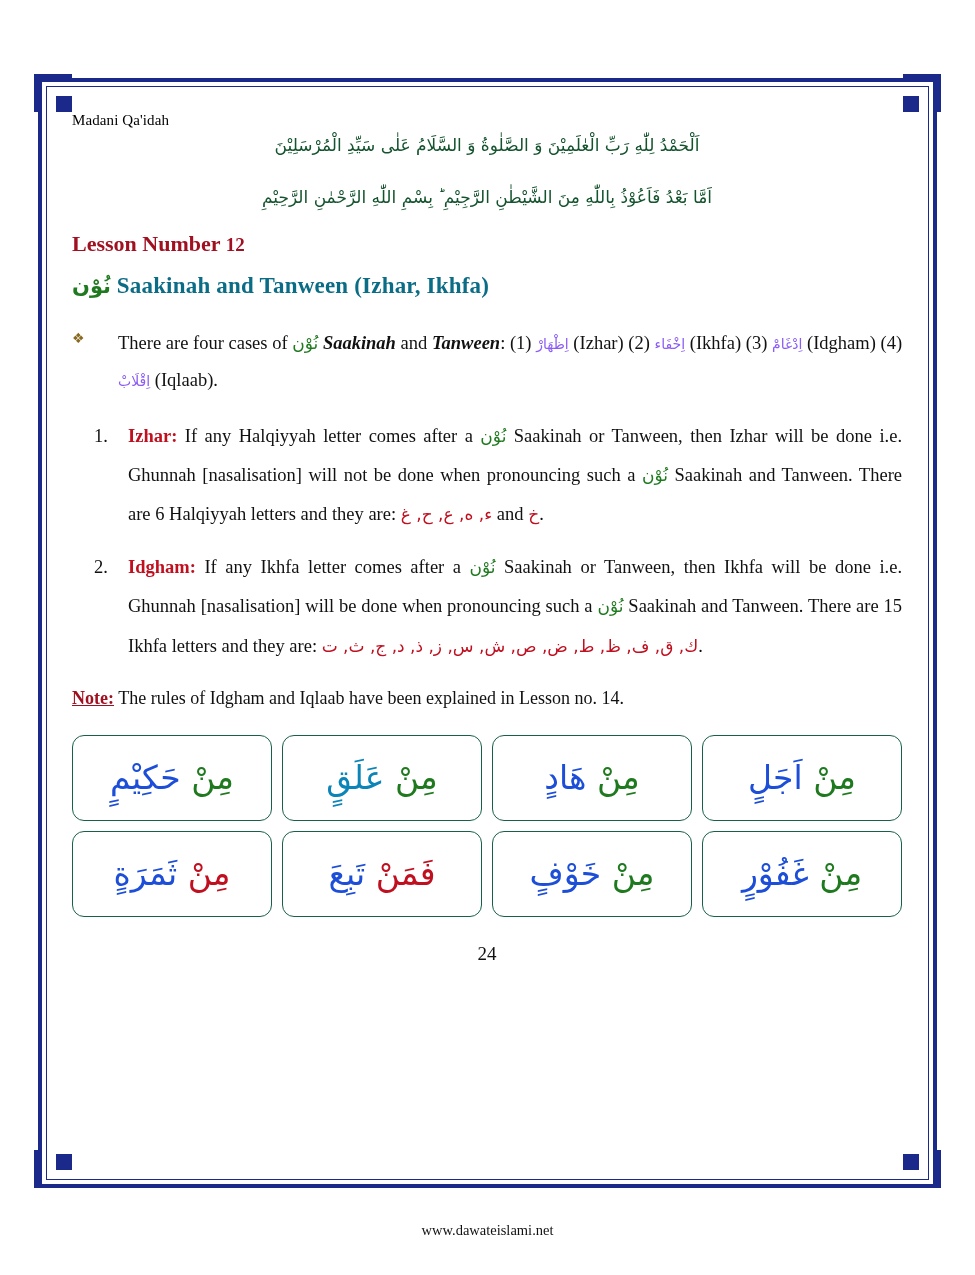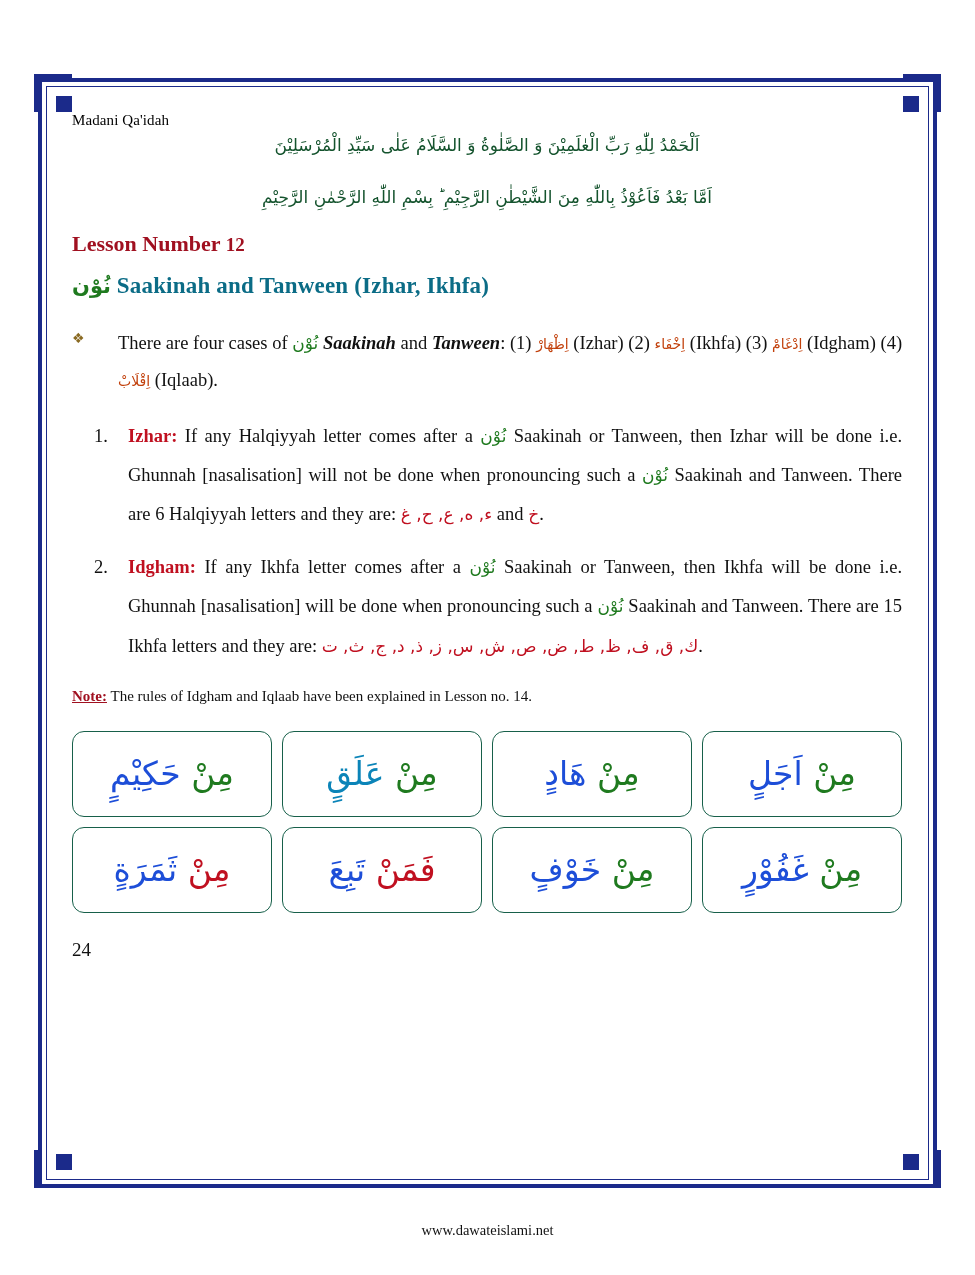--- a/index.html
+++ b/index.html
@@ -131,21 +131,21 @@
   }
   .ar-green {
     font-family: "DejaVu Sans", sans-serif;
     color: #1f7a1f;
     direction: rtl;
     unicode-bidi: isolate;
     font-size: 17px;
   }
   .ar-green-sm {
     font-family: "DejaVu Sans", sans-serif;
-    color: #c2410c;
+    color: #8b5cf6;
     direction: rtl;
     unicode-bidi: isolate;
     font-size: 14px;
   }
   .ar-red {
     font-family: "DejaVu Sans", sans-serif;
     color: #c01020;
     direction: rtl;
     unicode-bidi: isolate;
     font-size: 17px;
@@ -172,21 +172,21 @@
     position: absolute;
     left: -34px;
     top: 0;
     color: #111;
     font-size: 18.5px;
   }
   .case-label { color: #c01020; font-weight: bold; }
 
   .note {
     margin-top: 22px;
-    font-size: 15px;
+    font-size: 18px;
     color: #111;
   }
   .note .lbl {
     color: #a01020;
     font-weight: bold;
     text-decoration: underline;
   }
 
   
   .examples {
@@ -215,20 +215,21 @@
     background: #fff;
   }
   .ex-cell span { white-space: nowrap; }
   .c-green { color: #1f7a1f; }
   .c-red   { color: #c01020; }
   .c-blue  { color: #0b84b8; }
   .c-black { color: #1d4ed8; }
 
   .page-number {
     margin-top: 26px;
+    text-align: center;
     font-size: 19px;
     color: #111;
   }
 
   .footer {
     position: absolute;
     left: 0;
     top: 1222px;
     width: 975px;
     text-align: center;

